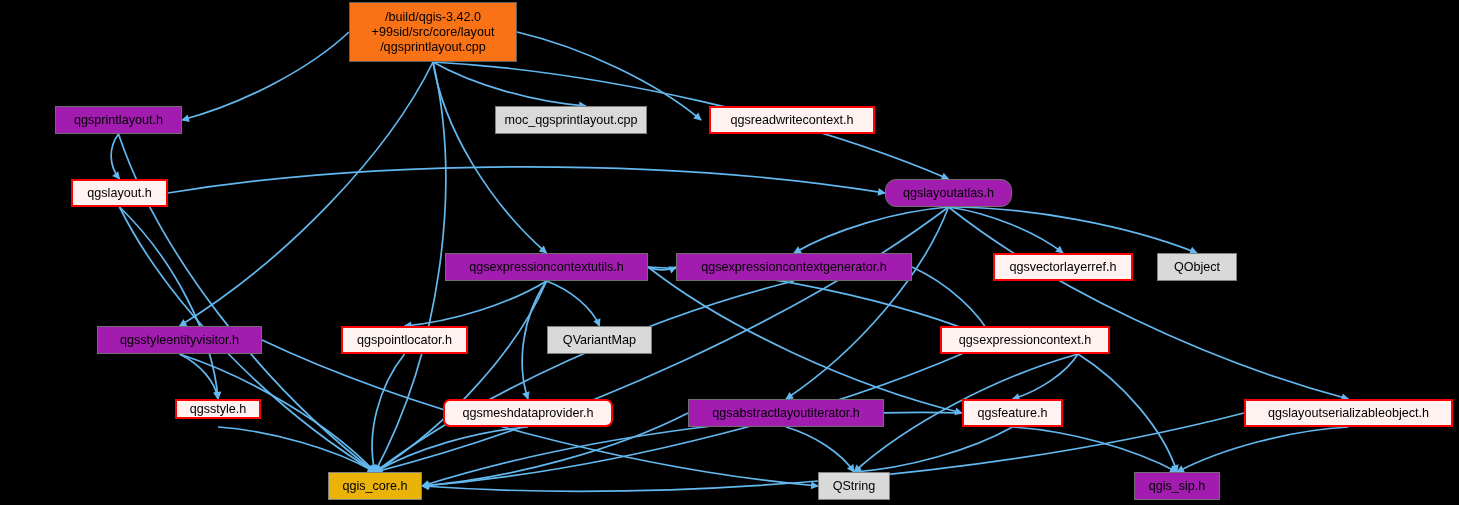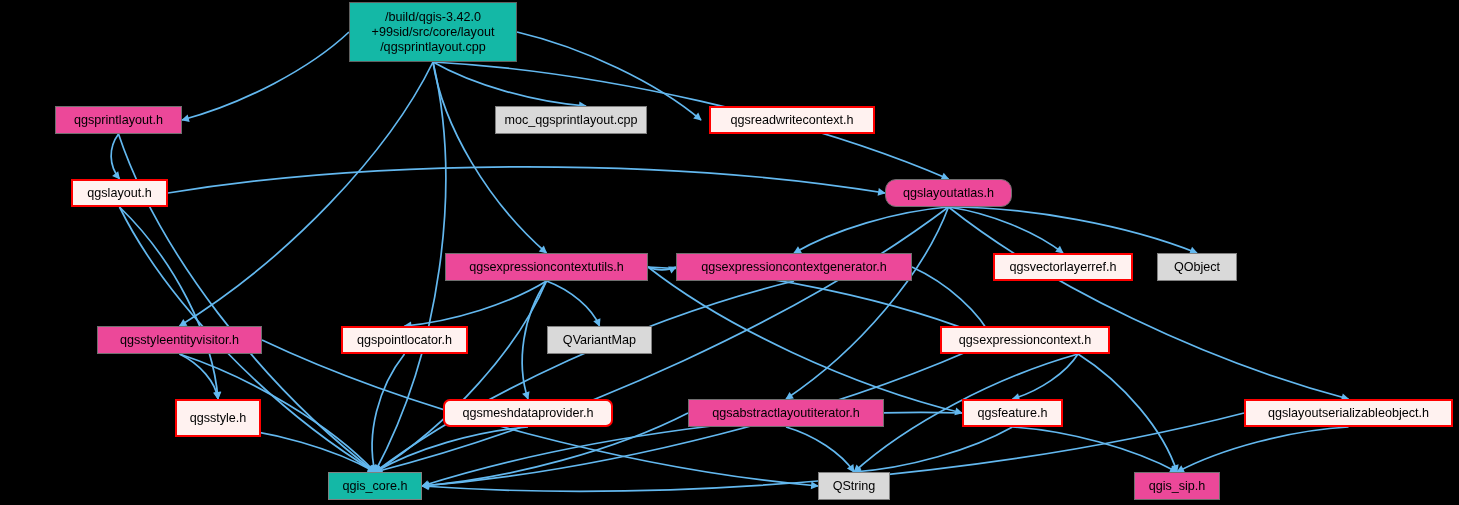--- a/index.html
+++ b/index.html
@@ -32,38 +32,38 @@
     font-size: 12.6px;
     line-height: 15px;
     color: #000000;
     white-space: pre;
     border: 1px solid #808080;
     background: #ffffff;
     padding: 0 6px;
   }
   
   .node.grey-dark {
-    background: #14b8a6;
+    background: #f97316;
     border: 1px solid #606060;
   }
   .node.grey-light {
     background: #d9d9d9;
     border: 1px solid #808080;
   }
   .node.grey-mid {
-    background: #14b8a6;
+    background: #eab308;
     border: 1px solid #808080;
   }
   
   .node.red {
     background: #fff2f0;
     border: 2px solid #ff0000;
   }
   .node.plain {
-    background: #ec4899;
+    background: #a21caf;
     border: 1px solid #6f6f6f;
   }
 </style>
 </head>
 <body>
 
 <div id="graph">
   <svg id="edges" width="1459" height="505" viewBox="0 0 1459 505">
     <defs>
       <marker id="ah" markerWidth="9" markerHeight="9" refX="7.4" refY="4.5" orient="auto" markerUnits="userSpaceOnUse">
@@ -127,21 +127,21 @@
       <div class="node red" style="left: 71px; top: 179px; width: 97px; height: 28px;">qgslayout.h</div>
       <div class="node plain" style="left: 885px; top: 179px; width: 127px; height: 28px; border-radius: 11px;">qgslayoutatlas.h</div>
       <div class="node plain" style="left: 445px; top: 253px; width: 203px; height: 28px;">qgsexpressioncontextutils.h</div>
       <div class="node plain" style="left: 676px; top: 253px; width: 236px; height: 28px;">qgsexpressioncontextgenerator.h</div>
       <div class="node red" style="left: 993px; top: 253px; width: 140px; height: 28px;">qgsvectorlayerref.h</div>
       <div class="node grey-light" style="left: 1157px; top: 253px; width: 80px; height: 28px;">QObject</div>
       <div class="node plain" style="left: 97px; top: 326px; width: 165px; height: 28px;">qgsstyleentityvisitor.h</div>
       <div class="node red" style="left: 341px; top: 326px; width: 127px; height: 28px;">qgspointlocator.h</div>
       <div class="node grey-light" style="left: 547px; top: 326px; width: 105px; height: 28px;">QVariantMap</div>
       <div class="node red" style="left: 940px; top: 326px; width: 170px; height: 28px; text-align: right;">qgsexpressioncontext.h</div>
-      <div class="node red" style="left: 175px; top: 399px; width: 86px; height: 38px;">qgsstyle.h</div>
+      <div class="node red" style="left: 175px; top: 399px; width: 86px; height: 20px;">qgsstyle.h</div>
       <div class="node red" style="left: 443px; top: 399px; width: 170px; height: 28px; border-radius: 7px;">qgsmeshdataprovider.h</div>
       <div class="node plain" style="left: 688px; top: 399px; width: 196px; height: 28px;">qgsabstractlayoutiterator.h</div>
       <div class="node red" style="left: 962px; top: 399px; width: 101px; height: 28px;">qgsfeature.h</div>
       <div class="node red" style="left: 1244px; top: 399px; width: 209px; height: 28px;">qgslayoutserializableobject.h</div>
       <div class="node grey-mid" style="left: 328px; top: 472px; width: 94px; height: 28px;">qgis_core.h</div>
       <div class="node grey-light" style="left: 818px; top: 472px; width: 72px; height: 28px;">QString</div>
       <div class="node plain" style="left: 1134px; top: 472px; width: 86px; height: 28px;">qgis_sip.h</div>
     </div>
 </div>
 

